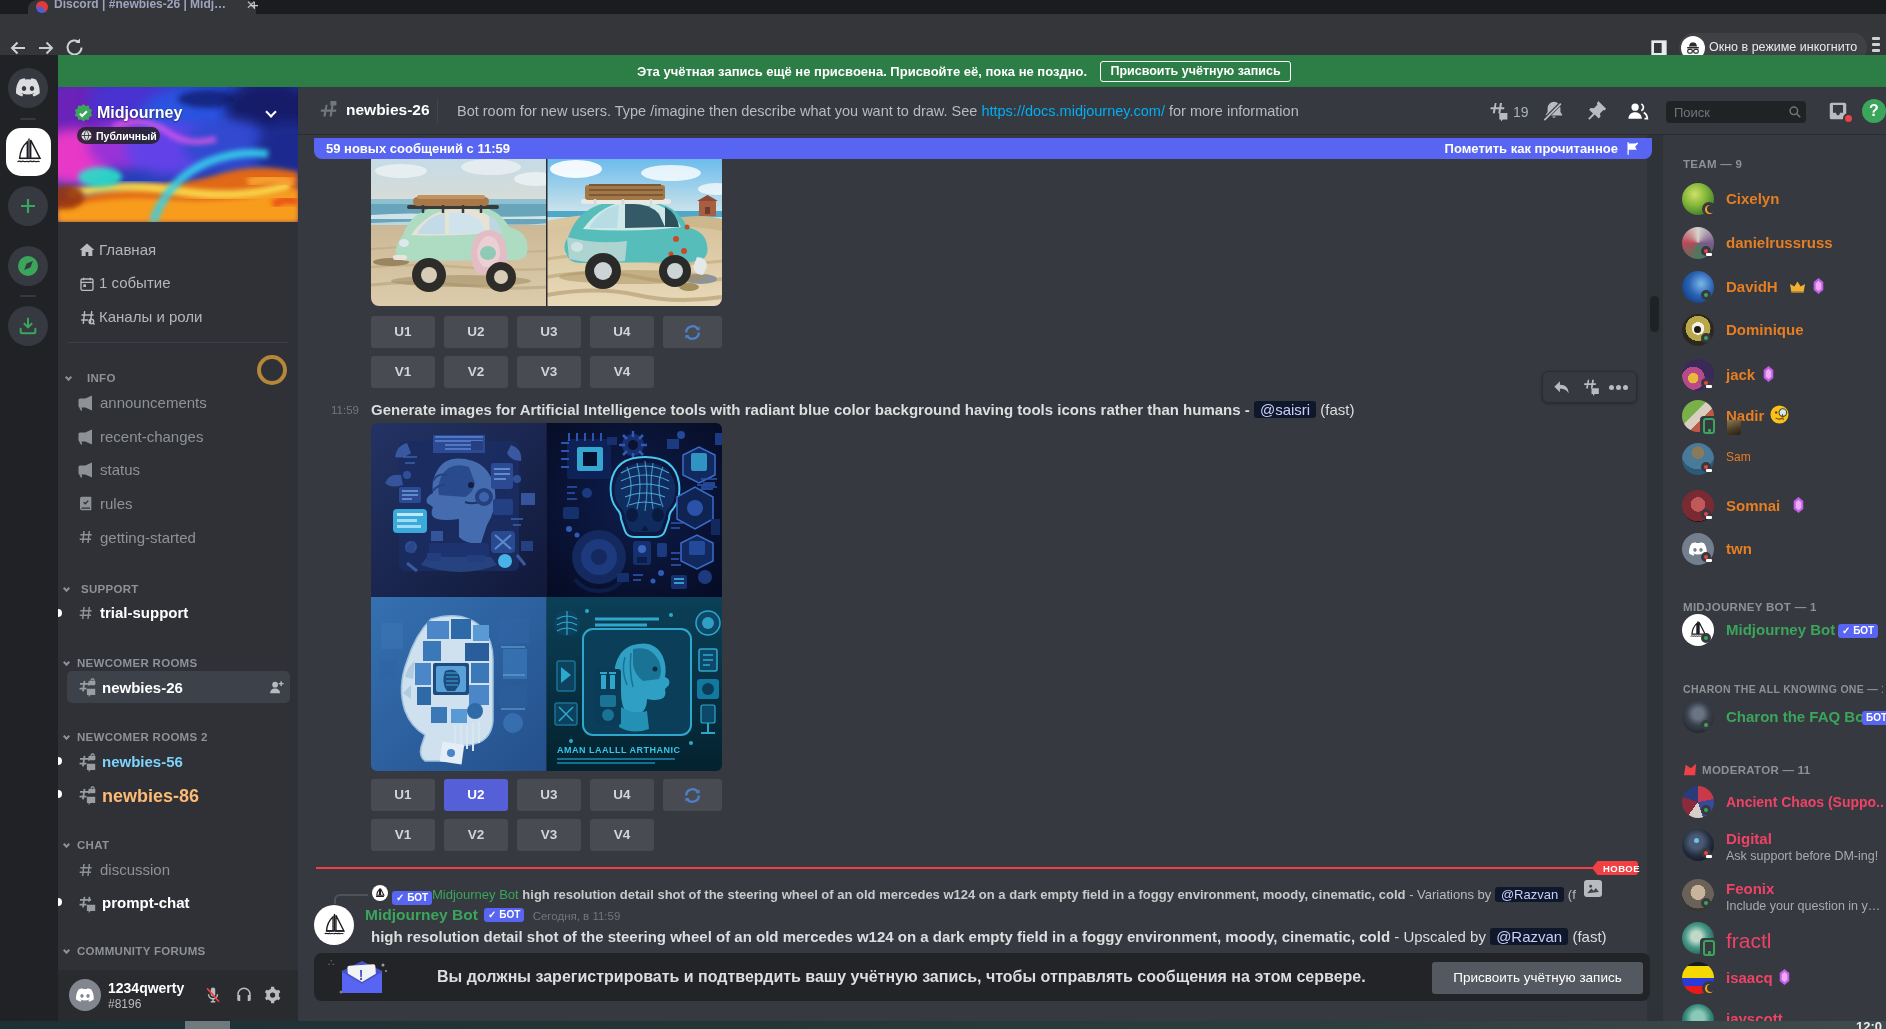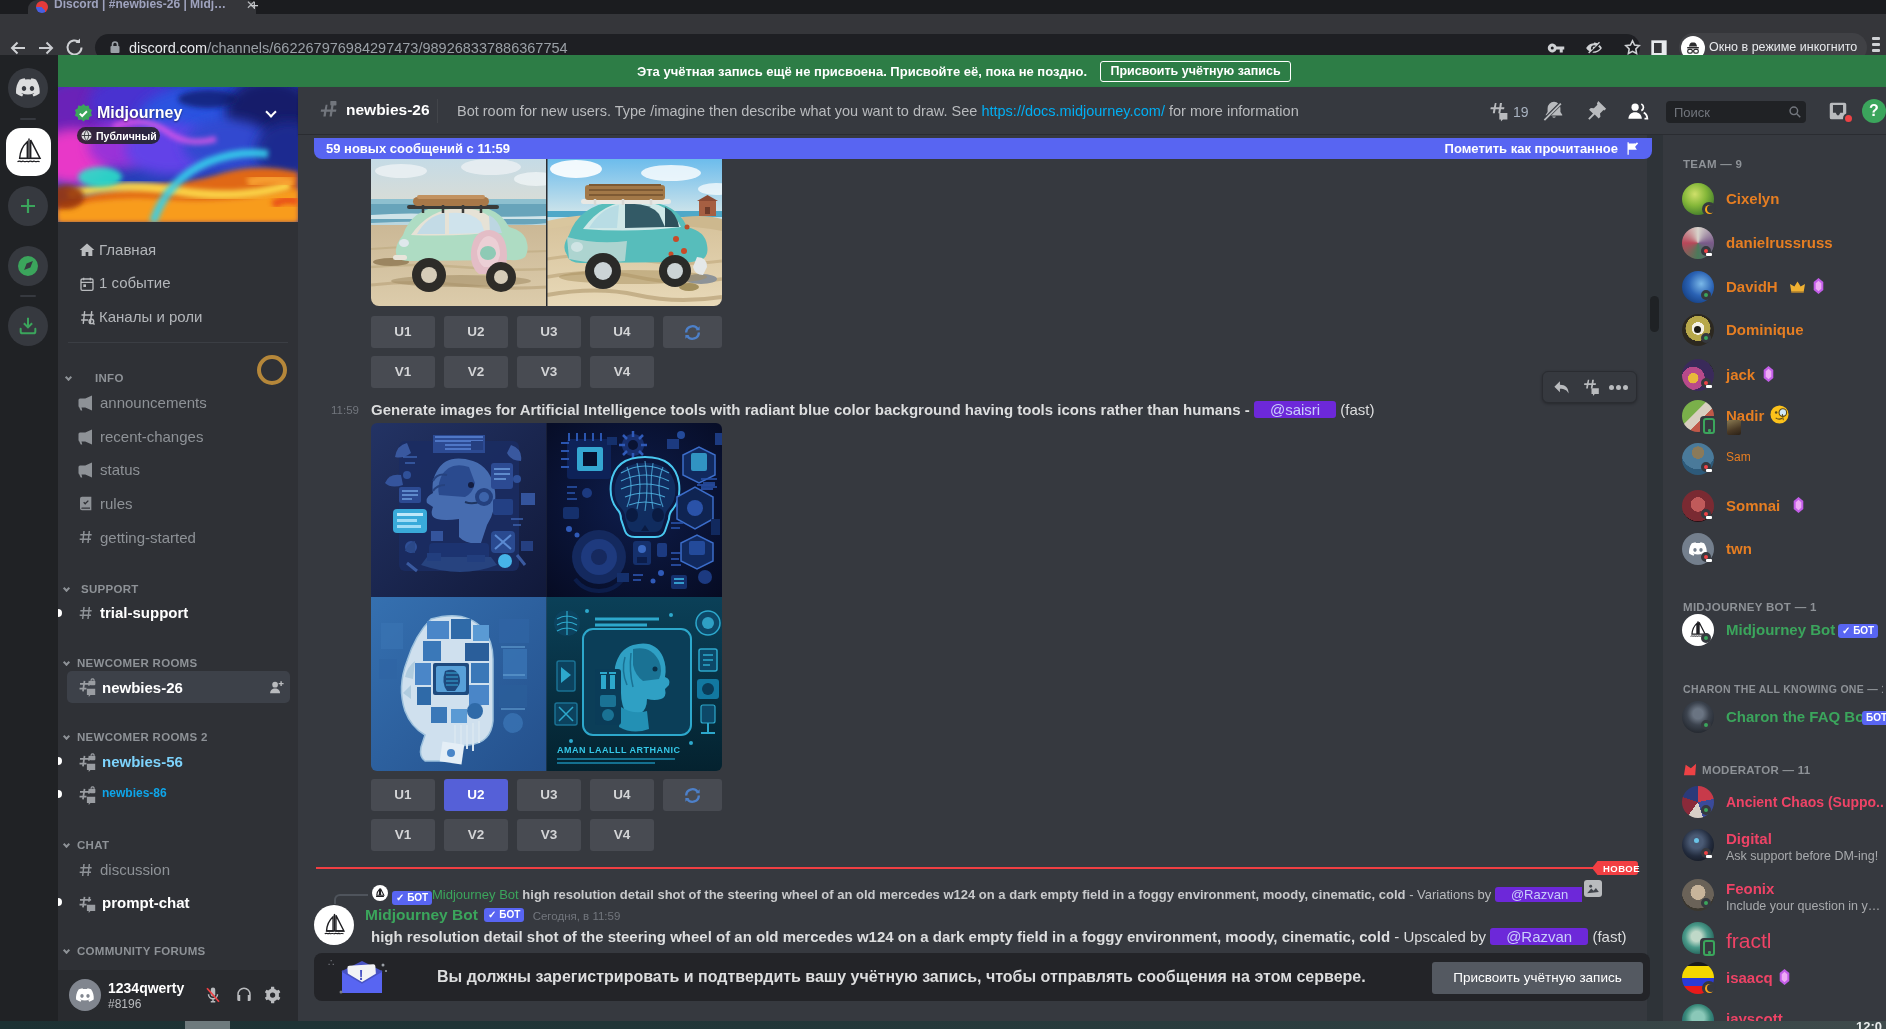--- a/index.html
+++ b/index.html
@@ -2,21 +2,21 @@
 <html><head><meta charset="utf-8">
 <style>
 *{margin:0;padding:0;box-sizing:border-box}
 html,body{width:1886px;height:1029px;overflow:hidden;background:#35363a;font-family:"Liberation Sans",sans-serif}
 .abs{position:absolute}
 .ell{white-space:nowrap;overflow:hidden;text-overflow:ellipsis}
 .hdr{font-weight:bold;color:#8e9297;font-size:11.5px;letter-spacing:.3px}
 .chev{display:inline-block;width:8px;height:8px;border-right:2px solid #8e9297;border-bottom:2px solid #8e9297;transform:rotate(45deg);vertical-align:2px}
 .pill{position:absolute;left:58px;width:4px;height:8px;border-radius:0 4px 4px 0;background:#fff}
 .dot{position:absolute;width:10px;height:10px;border-radius:50%;border:3px solid #36393f}
-.mention{background:#6d28d9;color:#c9cdfb;border-radius:3px;padding:0 16px;font-weight:500}
+.mention{background:#0f172a;color:#c9cdfb;border-radius:3px;padding:0 6px;font-weight:500}
 .botbadge{display:inline-block;background:#5865f2;color:#fff;border-radius:3px;font-size:10px;font-weight:bold;vertical-align:2px;padding:1px 4px 2px 4px;line-height:11px}
 .ubtn{position:absolute;width:64px;height:32px;background:#484b52;border-radius:3px;color:#d3d4d6;font-weight:bold;font-size:13.5px;text-align:center;line-height:32px}
 </style></head>
 <body>
 
 <div class="abs" style="left:0;top:0;width:1886px;height:14px;background:#1b1c1f">
   <div class="abs" style="left:28px;top:0;width:228px;height:14px;background:#35363a;border-radius:9px 9px 0 0">
     <div class="abs" style="left:8px;top:1px;width:12px;height:12px;border-radius:50%;background:conic-gradient(#e33b3b 0 40%,#4a5fe0 40% 75%,#e33b3b 75%)"></div>
     <div class="abs ell" style="left:26px;top:-3px;width:176px;color:#9fa3be;font-size:12px;font-weight:bold">Discord | #newbies-26 | Midjour</div>
     <div class="abs" style="left:218px;top:-2px;color:#b9bbbe;font-size:12px">✕</div>
@@ -27,36 +27,20 @@
   <svg class="abs" style="left:8px;top:24px" width="20" height="20" viewBox="0 0 20 20">
       <path d="M17 10H4.5M9.5 4.5 4 10l5.5 5.5" stroke="#cfd1d4" stroke-width="2" fill="none"></path>
     </svg>
   <svg class="abs" style="left:36px;top:24px" width="20" height="20" viewBox="0 0 20 20">
       <path d="M3 10h12.5M10.5 4.5 16 10l-5.5 5.5" stroke="#caccd0" stroke-width="2" fill="none"></path>
     </svg>
   <svg class="abs" style="left:64px;top:23px" width="21" height="21" viewBox="0 0 21 21">
       <path d="M17.5 10.5a7 7 0 1 1-2.1-5" stroke="#cfd1d4" stroke-width="2" fill="none"></path>
       <path d="M16 1.5v4.5h-4.5z" fill="#cfd1d4"></path>
     </svg>
-  <div class="abs" style="left:95px;top:20px;width:1545px;height:27px;background:#1e1f23;border-radius:14px">
-    <svg class="abs" style="left:13px;top:6px" width="14" height="15" viewBox="0 0 14 15">
-        <rect x="2.5" y="6" width="9" height="7" rx="1" fill="#9aa0a6"></rect>
-        <path d="M4.5 6V4.5a2.5 2.5 0 0 1 5 0V6" stroke="#9aa0a6" stroke-width="1.6" fill="none"></path>
-      </svg>
-    <div class="abs" style="left:34px;top:6px;font-size:14.5px;color:#e8eaed">discord.com<span style="color:#9aa0a6">/channels/662267976984297473/989268337886367754</span></div>
-    <svg class="abs" style="left:1452px;top:5px" width="18" height="18" viewBox="0 0 24 24" fill="#cfd1d4">
-        <path d="M12.65 10A6 6 0 1 0 12.65 14H17v4h4v-4h2v-4H12.65zM7 14a2 2 0 1 1 0-4 2 2 0 0 1 0 4z"></path>
-      </svg>
-    <svg class="abs" style="left:1490px;top:5px" width="18" height="18" viewBox="0 0 24 24" fill="#cfd1d4">
-        <path d="M12 5.5C6.5 5.5 2.8 9.8 1.5 12c.8 1.3 2.3 3.1 4.4 4.4l-1.7 1.7 1.3 1.3L20 4.9l-1.3-1.3-2.1 2.1c-1.4-.7-2.9-1.2-4.6-1.2zm0 2.7c.9 0 1.7.3 2.4.8l-1.2 1.2a2 2 0 0 0-2.7 2.7l-1.6 1.6a3.8 3.8 0 0 1 3.1-6.3zM19.5 8l-2 2c1.2.9 2.1 1.9 2.6 2.6-1.1 1.3-3.8 3.9-8.1 3.9h-.6l-1.6 1.6c.7.2 1.4.3 2.2.3 5.5 0 9.2-4.3 10.5-6.4-.6-1-1.7-2.6-3-4z"></path>
-      </svg>
-    <svg class="abs" style="left:1528px;top:4px" width="19" height="19" viewBox="0 0 24 24" fill="none" stroke="#cfd1d4" stroke-width="2">
-        <path d="M12 3.5l2.6 5.4 5.9.8-4.3 4.1 1 5.8-5.2-2.8-5.2 2.8 1-5.8L3.5 9.7l5.9-.8z"></path>
-      </svg>
-  </div>
   <svg class="abs" style="left:1651px;top:26px" width="16" height="16" viewBox="0 0 24 24">
       <rect x="2.5" y="2.5" width="19" height="19" fill="none" stroke="#e8eaed" stroke-width="4"></rect>
       <rect x="16" y="4" width="5" height="16" fill="#e8eaed"></rect>
     </svg>
   <div class="abs" style="left:1679px;top:19px;width:188px;height:29px;background:#404145;border-radius:15px">
     <div class="abs" style="left:2px;top:2.5px;width:24px;height:24px;border-radius:50%;background:#fff"></div>
     <svg class="abs" style="left:5px;top:6px" width="18" height="18" viewBox="0 0 24 24" fill="#2c2c2e">
         <path d="M12 4.5c-2.8 0-4.2.6-4.7 3L6.5 10h11l-.8-2.5c-.5-2.4-1.9-3-4.7-3z"></path>
         <rect x="4" y="10.8" width="16" height="1.8" rx=".9"></rect>
         <rect x="5" y="13.8" width="6" height="5" rx="1.8" fill="none" stroke="#2c2c2e" stroke-width="1.6"></rect>
@@ -166,21 +150,21 @@
     </svg>
   <div class="abs" style="left:41px;top:187px;font-size:15px;color:#b3b6ba">1 событие</div>
   <svg class="abs" style="left:21px;top:222px" width="17" height="17" viewBox="0 0 24 24" fill="none" stroke="#b9bbbe" stroke-width="2">
       <path d="M8 3 6 21M18 3l-2 18M3.5 8.5h17M3 15.5h10"></path>
       <circle cx="17.5" cy="17.5" r="3.2"></circle>
       <path d="M20 20l2 2"></path>
     </svg>
   <div class="abs" style="left:41px;top:221px;font-size:15px;color:#b3b6ba">Каналы и роли</div>
   <div class="abs" style="left:10px;top:255px;width:220px;height:1px;background:#3b3e44"></div>
   <div class="abs" style="left:199px;top:268px;width:30px;height:30px;border-radius:50%;border:4px solid #b5873a"></div>
-  <div class="abs" style="left:8px;top:281px"><span class="chev" style="transform:rotate(45deg);width:5px;height:5px"></span><span class="hdr" style="margin-left:24px">INFO</span></div>
+  <div class="abs" style="left:8px;top:281px"><span class="chev" style="transform:rotate(45deg);width:5px;height:5px"></span><span class="hdr" style="margin-left:16px">INFO</span></div>
 </div>
 
 <div class="abs" style="left:58px;top:87px;width:240px;height:934px;pointer-events:none">
   <svg class="abs" style="left:19px;top:308px" width="18" height="16" viewBox="0 0 24 20" fill="#8e9297">
       <path d="M20 0v20l-9-4H4a2 2 0 0 1-2-2v-8a2 2 0 0 1 2-2h7zM3 16h3l1 4H5z"></path>
     </svg>
   <div class="abs" style="left:42px;top:307px;font-size:15px;color:#8e9297">announcements</div>
   <svg class="abs" style="left:19px;top:342px" width="18" height="16" viewBox="0 0 24 20" fill="#8e9297">
       <path d="M20 0v20l-9-4H4a2 2 0 0 1-2-2v-8a2 2 0 0 1 2-2h7zM3 16h3l1 4H5z"></path>
     </svg>
@@ -235,21 +219,21 @@
   <div class="pill" style="left:0;top:703px"></div>
   <svg class="abs" style="left:19px;top:699px" width="19" height="19" viewBox="0 0 24 24">
       <g stroke="#9a9da2" stroke-width="2.2" fill="none">
         <path d="M9.5 3.5 7.5 17M15.8 3.5l-.9 6"></path>
         <path d="M3.8 7.5h14M3.2 13.5h8.8"></path>
       </g>
       <rect x="16.2" y="3.6" width="7" height="5.4" rx="1" fill="#9a9da2"></rect>
       <path d="M17.8 3.6V2.4a2 2 0 0 1 3.8 0v1.2" stroke="#9a9da2" stroke-width="1.5" fill="none"></path>
       <path d="M12.5 13.5h10.5v8h-6L14.8 24v-2.5h-2.3z" fill="#9a9da2"></path>
     </svg>
-  <div class="abs" style="left:44px;top:699px;font-size:12px;font-weight:bold;color:#0ea5e9">newbies-86</div>
+  <div class="abs" style="left:44px;top:699px;font-size:18px;font-weight:bold;color:#fdba74">newbies-86</div>
   <div class="abs" style="left:6px;top:748px"><span class="chev" style="width:5px;height:5px"></span><span class="hdr" style="margin-left:8px">CHAT</span></div>
   <svg class="abs" style="left:20px;top:775px" width="16" height="16" viewBox="0 0 24 24" fill="none" stroke="#8e9297" stroke-width="2.2">
       <path d="M9 3 7 21M17 3l-2 18M3.5 8.5h17M2.5 15.5h17"></path>
     </svg>
   <div class="abs" style="left:42px;top:774px;font-size:15px;color:#8e9297">discussion</div>
   <div class="pill" style="left:0;top:811px"></div>
   <svg class="abs" style="left:19px;top:807px" width="19" height="19" viewBox="0 0 24 24">
       <g stroke="#9a9da2" stroke-width="2.2" fill="none">
         <path d="M9.5 3.5 7.5 17M15.8 3.5l-.9 6"></path>
         <path d="M3.8 7.5h14M3.2 13.5h8.8"></path>

